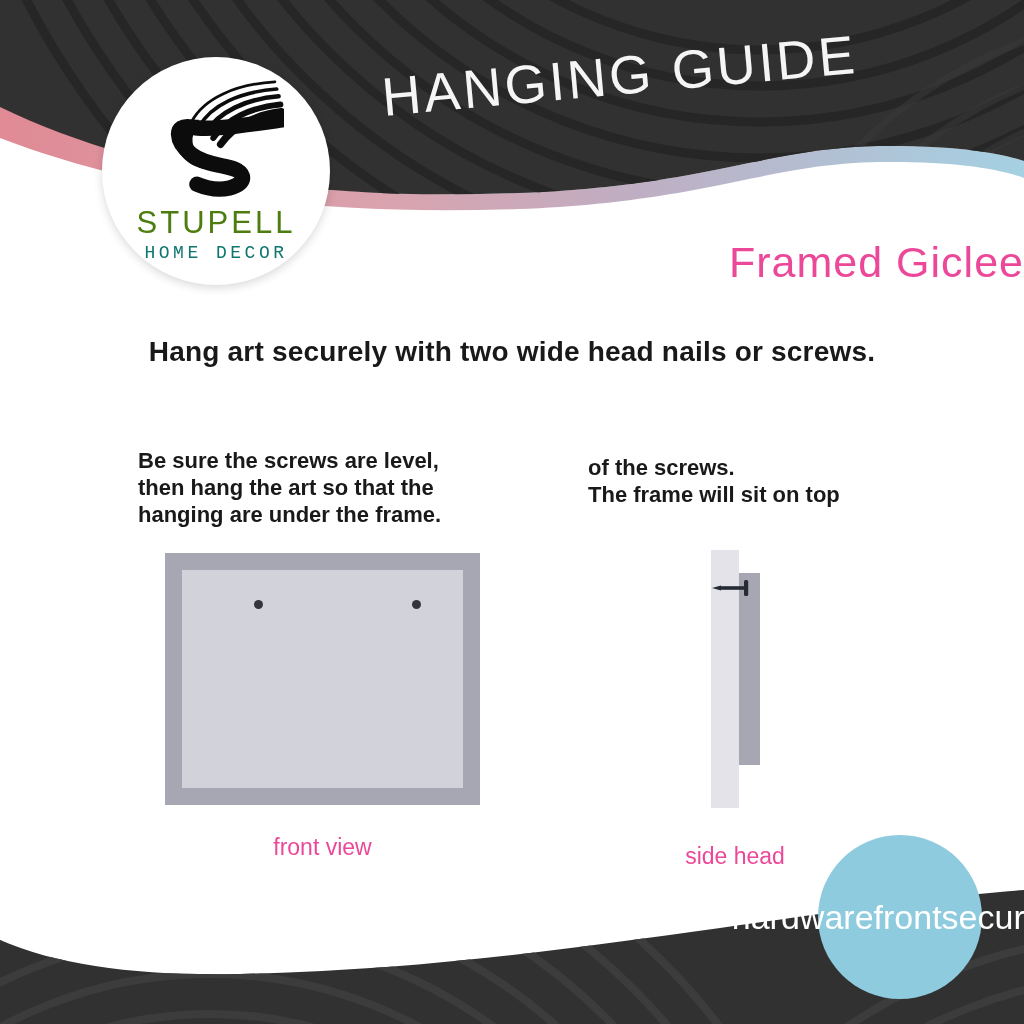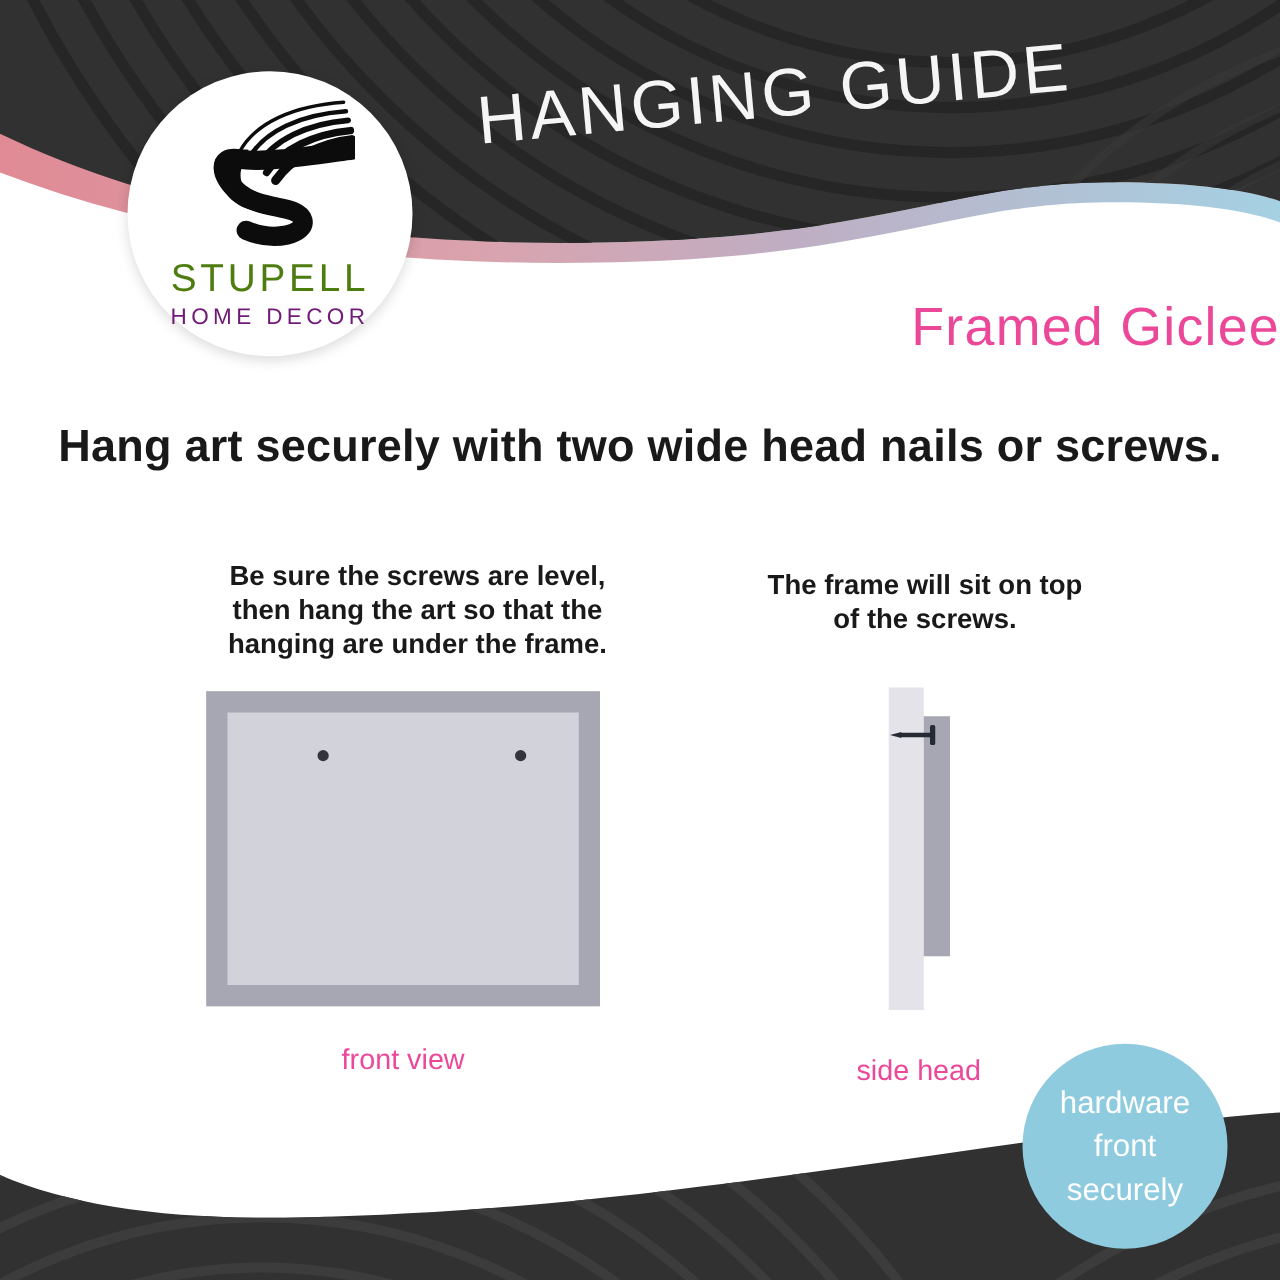--- a/index.html
+++ b/index.html
@@ -20,32 +20,32 @@
 
   .logo-circle{
     position:absolute;left:102px;top:57px;width:228px;height:228px;z-index:3;
     background:#ffffff;border-radius:50%;box-shadow:0 3px 10px rgba(0,0,0,0.15);
     text-align:center;
   }
   .logo-swoosh{position:absolute;left:46px;top:14px;}
   .logo-brand{position:absolute;left:0;top:148px;width:100%;
     font-size:31px;letter-spacing:3px;color:#4d7c0f;}
   .logo-tagline{position:absolute;left:0;top:186px;width:100%;
-    font-size:18px;letter-spacing:3.5px;color:#701a75;}
+    font-size:18px;letter-spacing:3.5px;color:#0f766e;font-family:Liberation Mono, monospace;}
 
   .subtitle{
     position:absolute;left:0;top:238px;width:100%;text-align:right;
     font-size:43px;color:#ec4899;font-weight:400;letter-spacing:1px;
   }
   .intro{
     position:absolute;left:0;top:336px;width:100%;text-align:center;
-    font-size:36px;font-weight:700;color:#191919;letter-spacing:0.2px;
+    font-size:28px;font-weight:700;color:#191919;letter-spacing:0.2px;
   }
 
-  .caption{position:absolute;text-align:center;font-size:22px;font-weight:700;
+  .caption{position:absolute;text-align:left;font-size:22px;font-weight:700;
     line-height:27px;color:#191919;}
   .caption-front{left:138px;top:447px;width:392px;}
   .caption-side{left:588px;top:454px;width:304px;}
 
   .front-frame{
     position:absolute;left:165px;top:553px;width:315px;height:252px;
     box-sizing:border-box;background:#d2d2db;border:17px solid #a7a7b3;
   }
   .screw-dot{position:absolute;width:9px;height:9px;border-radius:50%;background:#34343e;}
   .screw-1{left:72px;top:30px;}
@@ -55,22 +55,22 @@
   .frame-bar{position:absolute;left:739px;top:573px;width:21px;height:192px;background:#a7a7b3;}
   .nail{position:absolute;left:712px;top:579px;z-index:2;}
 
   .view-label{position:absolute;text-align:center;font-size:23px;color:#ec4899;}
   .label-front{left:165px;top:834px;width:315px;}
   .label-side{left:628px;top:843px;width:214px;}
 
   .badge-circle{
     position:absolute;left:818px;top:835px;width:164px;height:164px;z-index:4;
     background:#8ecbdf;border-radius:50%;
-    display:flex;flex-direction:column;align-items:center;justify-content:center;
-    color:#ffffff;font-size:25px;line-height:35px;text-align:center;
+    display:flex;flex-direction:row;align-items:center;justify-content:center;
+    color:#ffffff;font-size:34px;line-height:35px;text-align:center;
   }
 </style>
 </head>
 <body>
 
 <div class="canvas">
 
   <svg class="band hdr-svg" width="1024" height="232" viewBox="0 0 1024 232" aria-hidden="true">
     <defs>
       <linearGradient id="ribbonGrad" x1="0" y1="0" x2="1" y2="0">
@@ -138,22 +138,22 @@
     <span style="display:block">hanging are under the frame.</span>
   </div>
 
   <div class="front-frame">
     <span class="screw-dot screw-1"></span>
     <span class="screw-dot screw-2"></span>
   </div>
   <div class="view-label label-front">front view</div>
 
   <div class="caption caption-side">
+    <span style="display:block">of the screws.</span>
     <span style="display:block">The frame will sit on top</span>
-    <span style="display:block">of the screws.</span>
   </div>
 
   <div class="wall-bar"></div>
   <div class="frame-bar"></div>
   <svg class="nail" width="40" height="18" viewBox="0 0 40 18" aria-hidden="true">
     <polygon points="0,9 9,6.6 9,11.4" fill="#252a33"></polygon>
     <rect x="8" y="7.2" width="25" height="3.6" fill="#252a33"></rect>
     <rect x="32" y="1" width="4.2" height="16" rx="1.5" fill="#252a33"></rect>
   </svg>
   <div class="view-label label-side">side head</div>

